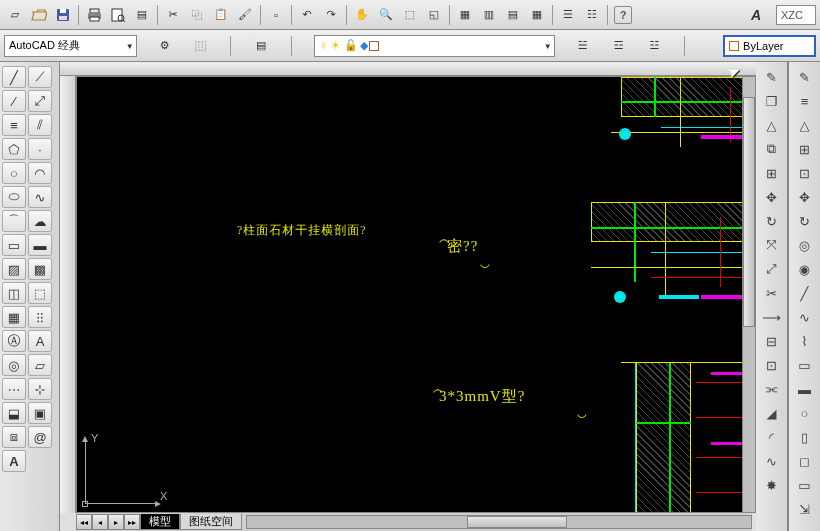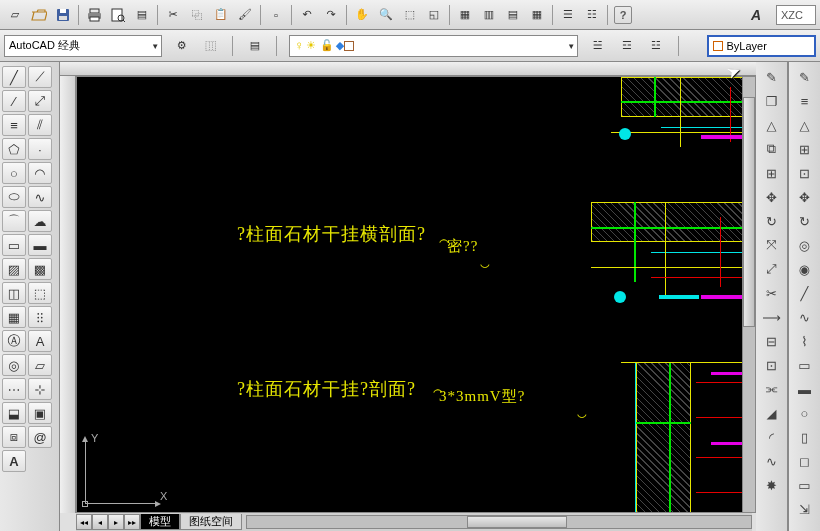--- a/index.html
+++ b/index.html
@@ -7,21 +7,21 @@
 
 
 .toolbar-1 { height: 30px; background: linear-gradient(#f0f0f0, #d8d8d8); border-bottom: 1px solid #888; display: flex; align-items: center; padding: 0 4px; gap: 2px; }
 .tb-btn { width: 22px; height: 22px; display: flex; align-items: center; justify-content: center; cursor: pointer; border-radius: 2px; color: #333; }
 .sep { width: 1px; height: 20px; background: #999; margin: 0 2px; }
 .help-icon { font-weight: bold; color: #555; border: 1px solid #888; border-radius: 2px; width: 18px; height: 18px; display: flex; align-items: center; justify-content: center; }
 .a-btn { width: 28px; height: 22px; display: flex; align-items: center; justify-content: center; font-weight: bold; font-style: italic; font-size: 14px; color: #333; }
 .xzc-box { width: 40px; height: 20px; background: #fff; border: 1px solid #888; display: flex; align-items: center; padding: 0 4px; margin-left: 4px; color: #555; }
 
 
-.toolbar-2 { height: 32px; background: linear-gradient(#f0f0f0, #d8d8d8); border-bottom: 1px solid #888; display: flex; align-items: center; padding: 0 4px; gap: 10px; }
+.toolbar-2 { height: 32px; background: linear-gradient(#f0f0f0, #d8d8d8); border-bottom: 1px solid #888; display: flex; align-items: center; padding: 0 4px; gap: 20px; }
 .dropdown { height: 22px; background: #fff; border: 1px solid #888; display: flex; align-items: center; padding: 0 4px; position: relative; }
 .dd1 { width: 180px; }
 .dd-arrow { position: absolute; right: 2px; top: 50%; transform: translateY(-50%); font-size: 8px; color: #333; }
 .yellow-bulb { color: #e6c800; font-size: 13px; }
 .blue-diamond { color: #3080e0; }
 .layer-dd { width: 330px; }
 .layer-sq { width: 10px; height: 10px; border: 1px solid #a06030; background: #fff; margin-right: 4px; }
 .bylayer-dd { width: 124px; border: 2px solid #3060c0; margin-left: 16px; }
 .bl-sq { width: 10px; height: 10px; border: 1px solid #d06000; background: #fff; margin-right: 4px; }
 
@@ -40,21 +40,21 @@
 .ucs { position: absolute; left: 8px; bottom: 8px; color: #aaa; font-family: Arial; }
 .ucs-y { position: absolute; left: 6px; bottom: 60px; font-size: 11px; }
 .ucs-x { position: absolute; left: 75px; bottom: 2px; font-size: 11px; }
 .ucs-line-v { position: absolute; left: 0; bottom: 0; width: 1px; height: 65px; background: #aaa; }
 .ucs-line-h { position: absolute; left: 0; bottom: 0; width: 72px; height: 1px; background: #aaa; }
 .ucs-arrow-up { position: absolute; left: -3px; bottom: 62px; width: 0; height: 0; border-left: 3px solid transparent; border-right: 3px solid transparent; border-bottom: 6px solid #aaa; }
 .ucs-arrow-r { position: absolute; left: 70px; bottom: -3px; width: 0; height: 0; border-top: 3px solid transparent; border-bottom: 3px solid transparent; border-left: 6px solid #aaa; }
 .ucs-sq { position: absolute; left: -3px; bottom: -3px; width: 6px; height: 6px; border: 1px solid #aaa; }
 
 
-.cad-text { position: absolute; color: #e6e600; font-family: "SimSun", serif; font-size: 18px; letter-spacing: 1px; white-space: nowrap; }
+.cad-text { position: absolute; color: #e6e600; font-family: "SimSun", serif; font-size: 12px; letter-spacing: 1px; white-space: nowrap; }
 .cad-text-sm { font-size: 15px; }
 .cad-curl { position: absolute; color: #e6e600; font-size: 16px; }
 
 
 .dwg-frag { position: absolute; }
 .hatch-area { background: repeating-linear-gradient(45deg, #444 0, #444 1px, #000 1px, #000 5px); border: 1px solid #e6e600; }
 .cyan-line { background: #00e6e6; position: absolute; }
 .green-line { background: #00e600; position: absolute; }
 .yellow-line { background: #e6e600; position: absolute; }
 .red-line { background: #e60000; position: absolute; }
@@ -252,21 +252,20 @@
 
   <div class="canvas-wrap">
     <div class="ruler-h"></div>
     <div class="ruler-v"></div>
     <div class="canvas-inner">
 
       <div class="cad-text" style="left:160px; top:145px">?柱面石材干挂横剖面?</div>
       <div class="cad-text cad-text-sm" style="left:370px; top:160px">密??</div>
       <div class="cad-curl" style="left:362px; top:158px">⁀</div>
       <div class="cad-curl" style="left:403px; top:170px">‿</div>
-      <div class="cad-text" style="left:160px; top:300px">?柱面石材干挂?剖面?</div>
       <div class="cad-text cad-text-sm" style="left:362px; top:310px">3*3mmV型?</div>
       <div class="cad-curl" style="left:356px; top:308px">⁀</div>
       <div class="cad-curl" style="left:500px; top:320px">‿</div>
 
       <div class="dwg-frag hatch-area" style="right:0; top:0; width:130px; height:40px"></div>
       <div class="green-line" style="right:0; top:24px; width:130px; height:2px"></div>
       <div class="green-line" style="right:95px; top:0; width:2px; height:40px"></div>
       <div class="cyan-line" style="right:0; top:50px; width:90px; height:1px"></div>
       <div class="yellow-line" style="right:0; top:55px; width:140px; height:1px"></div>
       <div class="yellow-line" style="right:70px; top:0; width:1px; height:70px"></div>

